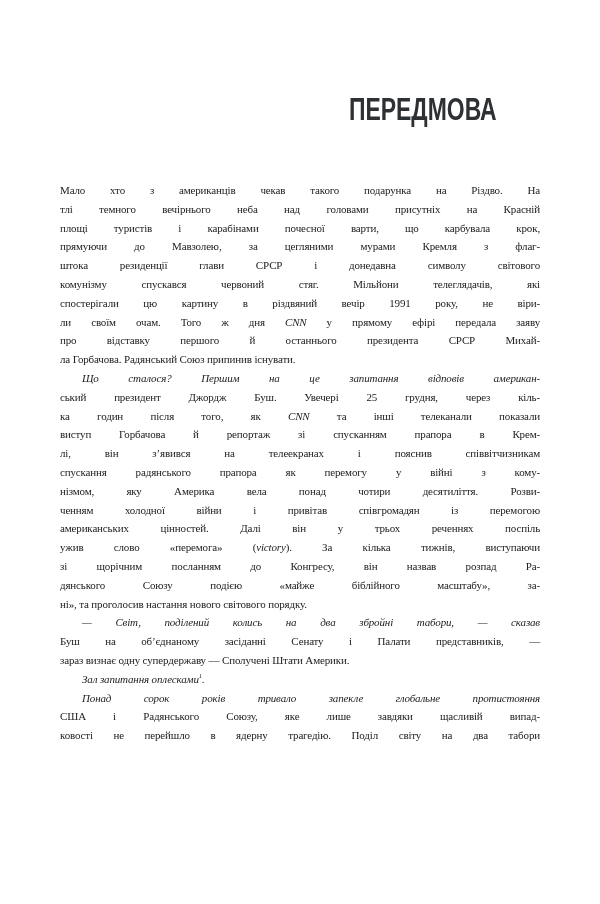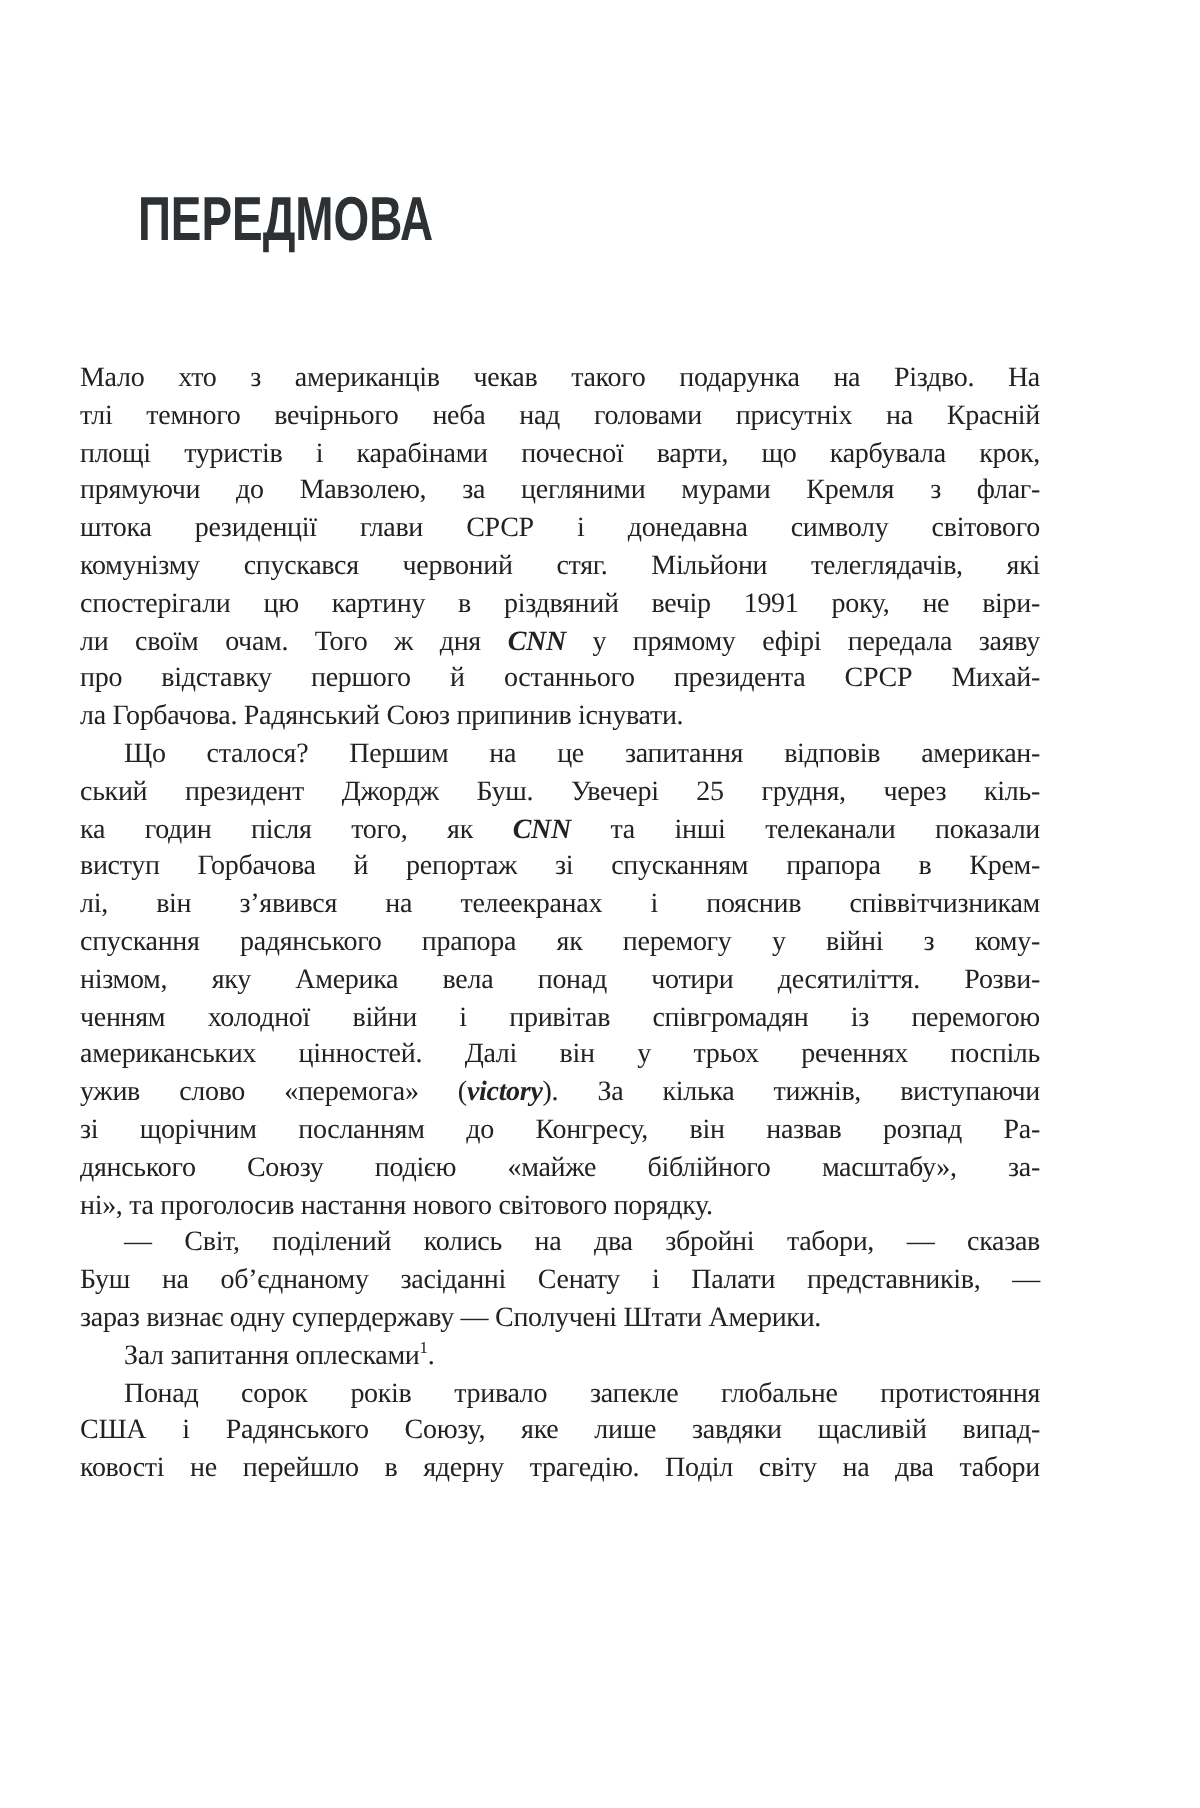--- a/index.html
+++ b/index.html
@@ -13,57 +13,57 @@
     height: 904px;
     background: var(--bg-color, #ffffff);
     overflow: hidden;
     font-family: "Liberation Serif", serif;
   }
   .title-row {
     position: absolute;
     top: 92px;
     left: 58px;
     width: 480px;
-    text-align: left;
+    text-align: right;
   }
   .title-row .title-text {
     display: inline-block;
     font-family: "Liberation Sans", sans-serif;
     font-weight: bold;
     font-size: 31px;
     line-height: 36px;
     color: var(--title-color, #2d3134);
     transform: translateX(-15px) scaleX(0.74);
     transform-origin: center;
     white-space: nowrap;
   }
   .body-text {
     position: absolute;
     top: 181px;
-    left: 40px;
+    left: 60px;
     width: 480px;
-    font-size: 14px;
+    font-size: 11px;
     line-height: 18.8px;
     letter-spacing: -0.15px;
     color: var(--text-color, #222222);
   }
   .line {
     text-align: justify;
     text-align-last: justify;
     text-justify: inter-word;
   }
   .line.end {
     text-align-last: left;
   }
   .line.indent {
     text-indent: 22px;
+    font-style: italic;
   }
   .line i {
     font-style: italic;
-    font-weight: bold;
   }
   .line sup {
     font-size: 60%;
     line-height: 0;
     vertical-align: super;
   }
 </style>
 </head>
 <body>
 

